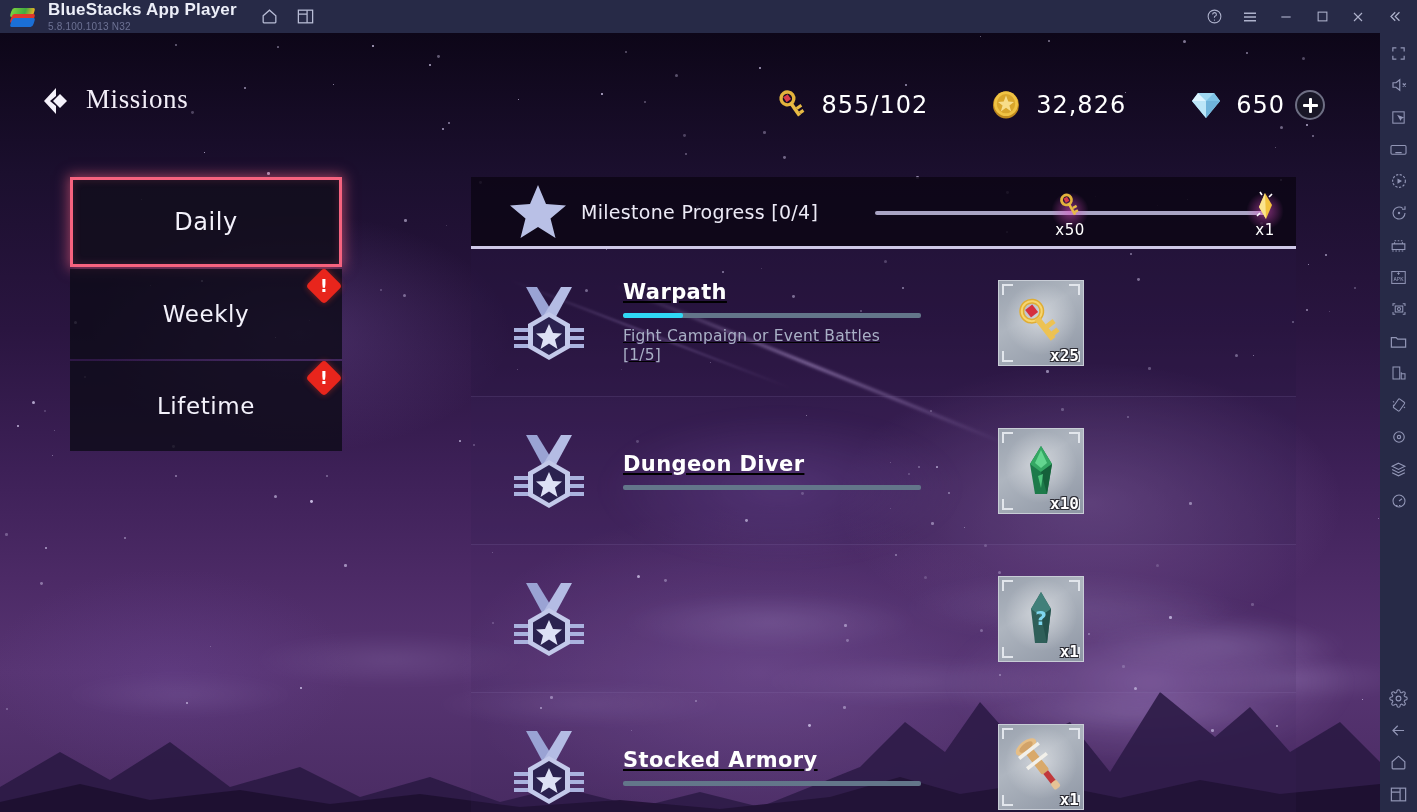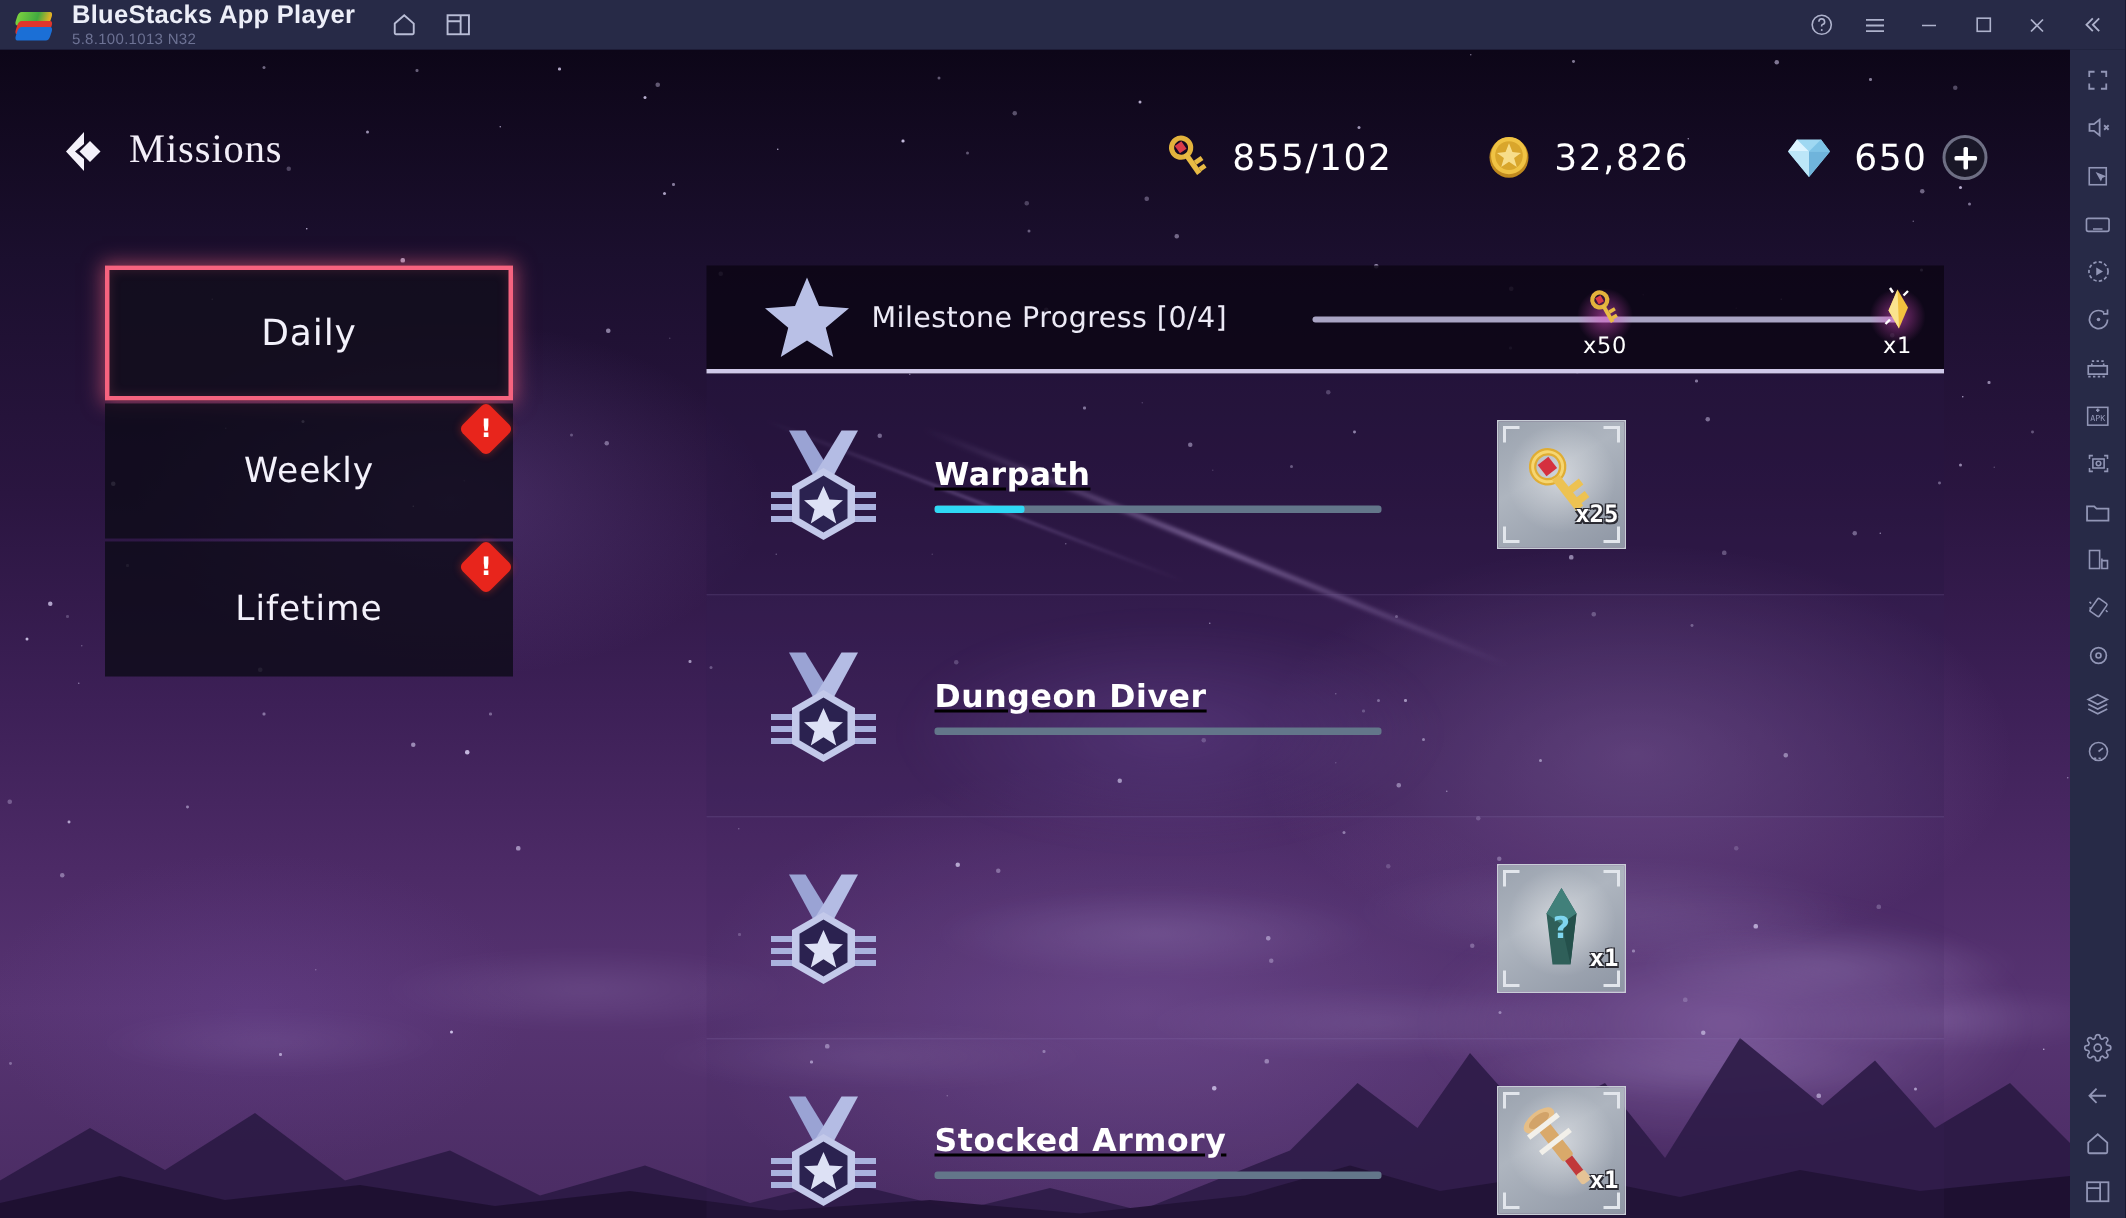--- a/index.html
+++ b/index.html
@@ -196,21 +196,21 @@
     position:absolute; inset:0;
     background:radial-gradient(circle at 50% 45%, rgba(255,255,255,.45), rgba(255,255,255,0) 58%);
   }
   .reward .corner { position:absolute; width:11px; height:11px; border:2px solid #e2e6ec; }
   .reward .c1 { left:3px;  top:3px;    border-right:0; border-bottom:0; }
   .reward .c2 { right:3px; top:3px;    border-left:0;  border-bottom:0; }
   .reward .c3 { left:3px;  bottom:3px; border-right:0; border-top:0; }
   .reward .c4 { right:3px; bottom:3px; border-left:0;  border-top:0; }
   .reward .art { position:absolute; inset:0; display:flex; align-items:center; justify-content:center; }
   .reward .qty {
-    position:absolute; right:4px; bottom:13px; font-size:16px; color:#fff;
+    position:absolute; right:4px; bottom:0; font-size:16px; color:#fff;
     font-family:"DejaVu Sans Mono", monospace; font-weight:bold;
     text-shadow:1px 1px 0 #2b2b33, -1px 1px 0 #2b2b33, 1px -1px 0 #2b2b33, -1px -1px 0 #2b2b33;
   }
 </style>
 </head>
 <body>
 
 <div id="app">
 
   <div class="titlebar">
@@ -689,20 +689,21 @@
             <path d="M37 28 L58 40 L58 64 L37 76 L16 64 L16 40 Z" fill="#c3c9ea"></path>
             <path d="M37 33 L53 42.5 L53 61.5 L37 71 L21 61.5 L21 42.5 Z" fill="#2b2250"></path>
             <path d="M37 40 L41 49 L50 49.5 L43 55.5 L45.5 65 L37 59.5 L28.5 65 L31 55.5 L24 49.5 L33 49 Z" fill="#dde1f5"></path>
           </svg>
         </div>
         <div class="mtext">
           <div class="mname">Warpath</div>
           <div class="mbar">
             <div class="fill" id="fill0" style="width: 20%;"></div>
           </div>
+          <div class="mdesc">Fight Campaign or Event Battles [1/5]</div>
         </div>
         <div class="reward">
           <div class="burst"></div>
           <div class="corner c1"></div>
             <div class="corner c2"></div>
           <div class="corner c3"></div>
             <div class="corner c4"></div>
           <div class="art">
             <svg width="60" height="60" viewBox="0 0 60 60">
               <g transform="rotate(-38 30 30)">
@@ -729,20 +730,37 @@
             <path d="M37 28 L58 40 L58 64 L37 76 L16 64 L16 40 Z" fill="#c3c9ea"></path>
             <path d="M37 33 L53 42.5 L53 61.5 L37 71 L21 61.5 L21 42.5 Z" fill="#2b2250"></path>
             <path d="M37 40 L41 49 L50 49.5 L43 55.5 L45.5 65 L37 59.5 L28.5 65 L31 55.5 L24 49.5 L33 49 Z" fill="#dde1f5"></path>
           </svg>
         </div>
         <div class="mtext">
           <div class="mname">Dungeon Diver</div>
           <div class="mbar">
             <div class="fill" id="fill1" style="width: 0%;"></div>
           </div>
+        </div>
+        <div class="reward">
+          <div class="burst"></div>
+          <div class="corner c1"></div>
+            <div class="corner c2"></div>
+          <div class="corner c3"></div>
+            <div class="corner c4"></div>
+          <div class="art">
+            <svg width="54" height="58" viewBox="0 0 54 58">
+              <path d="M27 4 L38 22 L33 52 L21 52 L16 22 Z" fill="#1d7a4a"></path>
+              <path d="M27 4 L38 22 L27 30 L16 22 Z" fill="#34a763"></path>
+              <path d="M27 30 L38 22 L33 52 Z" fill="#15613a"></path>
+              <path d="M27 8 L33 21 L27 26 L21 21 Z" fill="#63d68f"></path>
+              <path d="M24 34 L29 32 L27 46 Z" fill="#4fc47c"></path>
+            </svg>
+          </div>
+          <div class="qty">x10</div>
         </div>
       </div>
 
       <div class="mrow r3">
         <div class="medal">
           <svg width="74" height="78" viewBox="0 0 74 78">
             <path d="M14 3 L25 3 L44 34 L34 40 Z" fill="#9aa3d4"></path>
             <path d="M60 3 L49 3 L30 34 L40 40 Z" fill="#b4bce4"></path>
             <path d="M2 44 L22 44 L22 48 L2 48 Z M2 52 L22 52 L22 56 L2 56 Z M2 60 L22 60 L22 64 L2 64 Z" fill="#aab2de"></path>
             <path d="M72 44 L52 44 L52 48 L72 48 Z M72 52 L52 52 L52 56 L72 56 Z M72 60 L52 60 L52 64 L72 64 Z" fill="#aab2de"></path>

